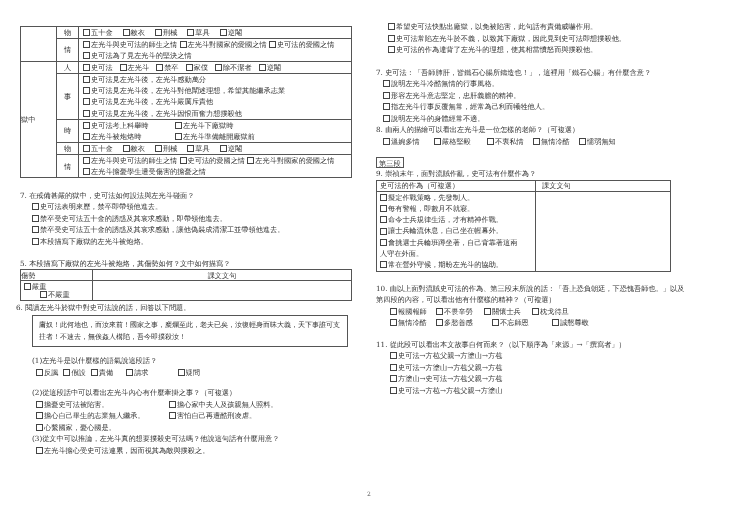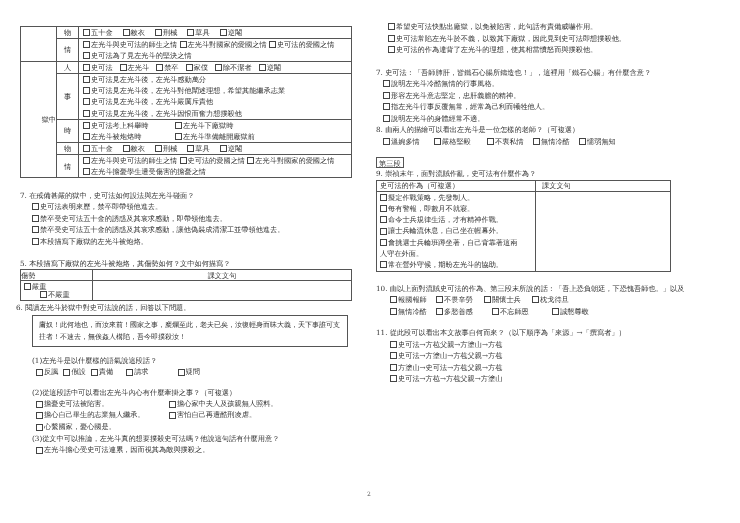--- a/index.html
+++ b/index.html
@@ -8,25 +8,25 @@
   .col { position: absolute; top: 0; }
   .left { left: 20px; width: 332px; }
   .right { left: 376px; width: 340px; }
   table { border-collapse: collapse; width: 100%; }
   td, th { border: 0.8px solid #555; font-weight: normal; vertical-align: middle; }
   .cb { display: inline-block; width: 7px; height: 7px; border: 0.7px solid #444; vertical-align: -1px; margin-right: 1px; background: #fff; }
   .line { height: 11.3px; display: flex; align-items: center; white-space: nowrap; }
   .opt { display: inline-flex; align-items: center; white-space: nowrap; }
   .q { height: 11.5px; display: flex; align-items: center; white-space: nowrap; }
   .ind { padding-left: 12px; }
-  .ind2 { padding-left: 16px; font-family: Liberation Serif, serif; }
+  .ind2 { padding-left: 16px; }
   .quote-box { border: 1.4px solid #555; margin: 2px 0 2px 12px; padding: 3px 6px; font-family: "DejaVu Sans", sans-serif; font-size: 7px; line-height: 12px; color: #333; width: 316px; }
   .sec-tag { display: inline-block; border: 0.8px solid #555; padding: 1px 2px; height: 11px; line-height: 9px; }
   .pagenum { position: absolute; left: 367px; top: 491px; font-size: 6px; color: #555; }
-  .tbl1 td.c0 { width: 36px; text-align: right; }
+  .tbl1 td.c0 { width: 36px; text-align: left; }
   .tbl1 td.c1 { width: 22px; text-align: center; }
   .tbl1 td.c2 { padding: 0 4px; }
   .row-opts { display: flex; gap: 10px; }
 </style>
 </head>
 <body>
 
 <div class="col left">
   <div style="height:26px"></div>
   <table class="tbl1">
@@ -406,20 +406,21 @@
               <span>常在營外守候，期盼左光斗的協助。</span>
             </div>
       </td>
       <td></td>
     </tr>
   </tbody>
     </table>
 
   <div style="height:11px"></div>
   <div class="q">10. 由以上面對流賊史可法的作為、第三段末所說的話：「吾上恐負朝廷，下恐愧吾師也。」以及</div>
+  <div class="q">第四段的內容，可以看出他有什麼樣的精神？（可複選）</div>
   <div class="q" style="padding-left:14px">
     <span class="opt" style="width:46px">
         <span class="cb"></span>
         <span>報國報師</span>
       </span>
     <span class="opt" style="width:48px">
         <span class="cb"></span>
         <span>不畏辛勞</span>
       </span>
     <span class="opt" style="width:48px">

